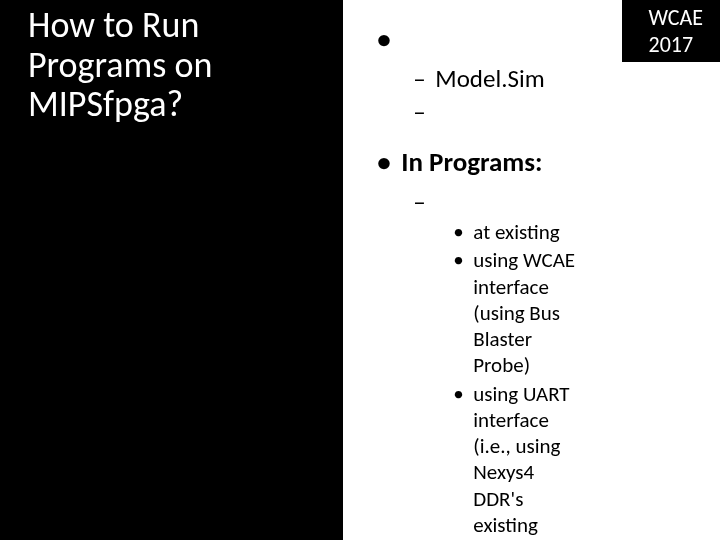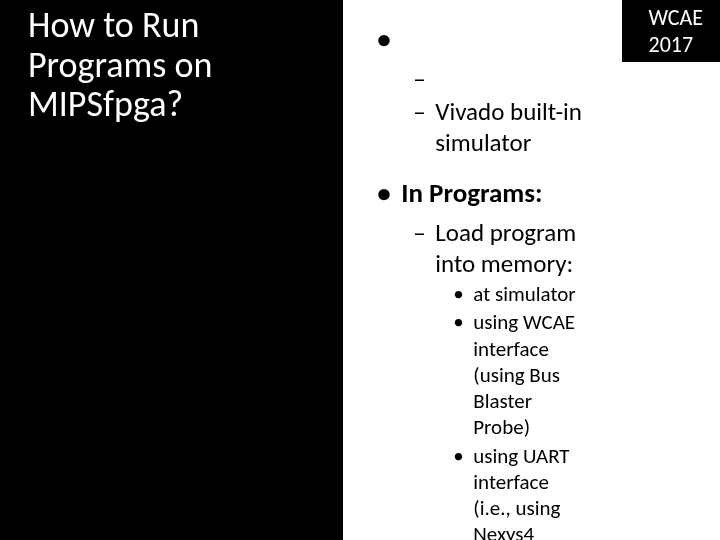--- a/index.html
+++ b/index.html
@@ -75,39 +75,38 @@
     <span>How to Run Programs on MIPSfpga?</span>
   </div>
 
   <div class="content">
 
     <div class="lvl1">
       <span class="bullet">•</span>
     </div>
     <div class="lvl2">
       <span class="bullet">–</span>
+      <span>Model.Sim</span>
     </div>
     <div class="lvl2">
       <span class="bullet">–</span>
-      <span>Vivado built-in simulator</span>
     </div>
 
     <div class="group-gap"></div>
 
     <div class="lvl1">
       <span class="bullet">•</span>
       <span>In Programs:</span>
     </div>
     <div class="lvl2">
       <span class="bullet">–</span>
-      <span>Load program into memory:</span>
     </div>
     <div class="lvl3">
       <span class="bullet">•</span>
-      <span>at simulator</span>
+      <span>at existing</span>
     </div>
     <div class="lvl3">
       <span class="bullet">•</span>
       <span>using WCAE interface (using Bus Blaster Probe)</span>
     </div>
     <div class="lvl3">
       <span class="bullet">•</span>
       <span>using UART interface (i.e., using Nexys4 DDR's existing programming cable or USB-UART FTDI board)</span>
     </div>
 

